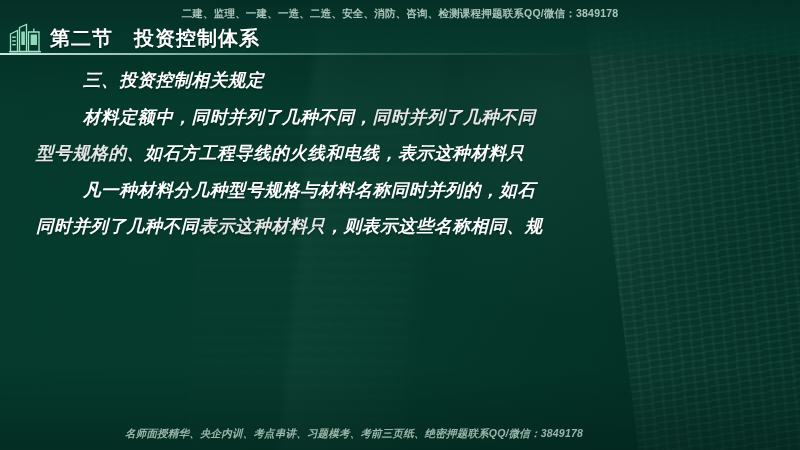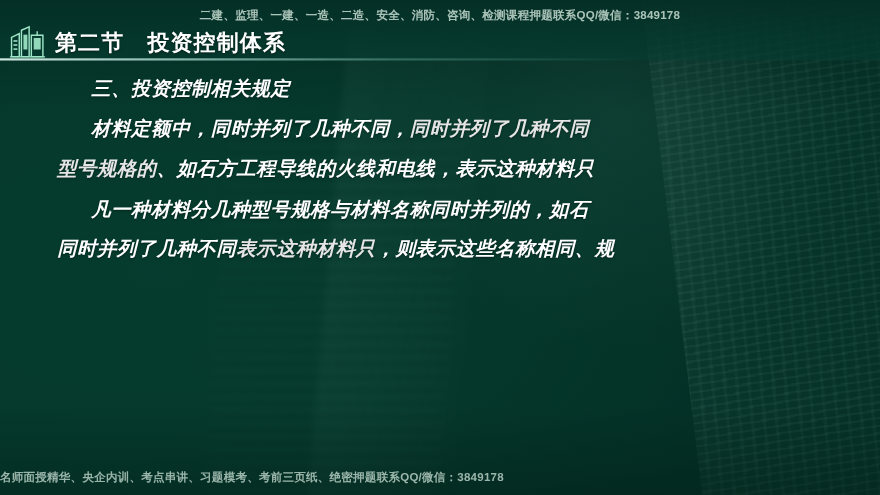--- a/index.html
+++ b/index.html
@@ -161,38 +161,40 @@
     font-style: italic;
   }
   .ln {
     font-size: 17.5px;
     font-weight: bold;
     color: #ffffff;
     line-height: 36.5px;
     white-space: nowrap;
     letter-spacing: 0.6px;
     text-shadow: 0 1px 2px rgba(0,0,0,0.40);
-    padding-left: 52px;
+    padding-left: 36px;
   }
   .ln.indent { padding-left: 83px; }
   .ln.head   { padding-left: 83px; }
   .hl { color: #e5e5e5; }
 
   
   .promo-bottom {
     position: absolute;
     left: 0;
     top: 427px;
     width: 708px;
+    text-align: center;
     font-size: 10.5px;
     font-weight: bold;
     letter-spacing: 0.2px;
     color: #bfd6cb;
     opacity: 0.80;
     white-space: nowrap;
+    font-style: italic;
   }
 </style>
 </head>
 <body>
 
 <div id="slide">
 
   <div class="bg-base"></div>
   <div class="bg-tower-second"></div>
   <div class="bg-tower-third"></div>

